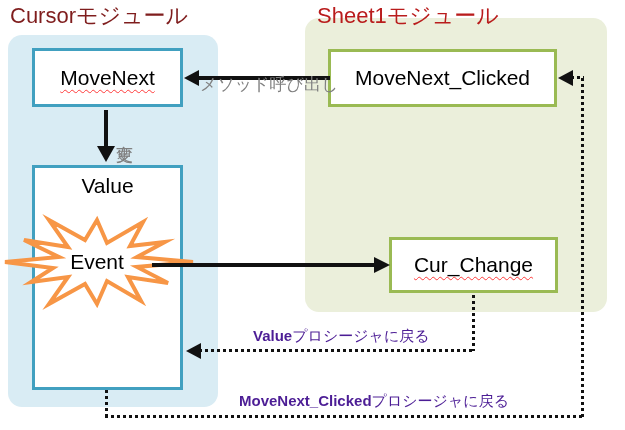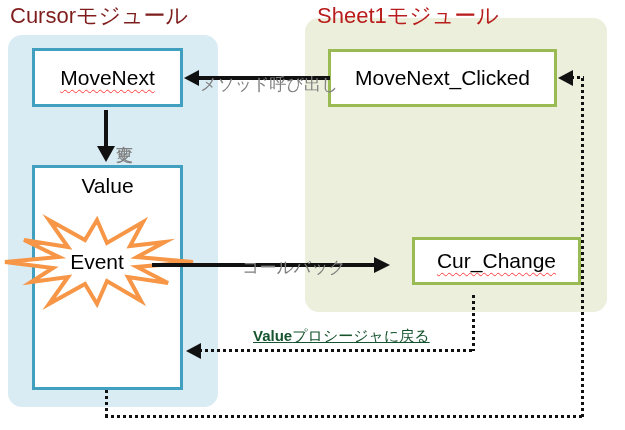--- a/index.html
+++ b/index.html
@@ -16,42 +16,42 @@
   .node{
     position:absolute;background:#fff;box-sizing:border-box;
     display:flex;align-items:center;justify-content:center;
     font-size:21px;color:#000;
   }
   .node-teal{border:3px solid #41a0c0;}
   .node-green{border:3px solid #9aba53;}
   .box-movenext{left:32px;top:48px;width:151px;height:59px;}
   .box-value{left:32px;top:165px;width:151px;height:225px;align-items:flex-start;padding-top:6px;}
   .box-mnc{left:328px;top:49px;width:229px;height:58px;}
-  .box-curchange{left:412px;top:237px;width:169px;height:48px;}
+  .box-curchange{left:389px;top:237px;width:169px;height:56px;}
   .squiggle{
     text-decoration-line:underline;text-decoration-style:wavy;
     text-decoration-color:#ff3b3b;text-decoration-thickness:1px;
     text-underline-offset:4px;
   }
   .burst{position:absolute;left:-3px;top:210px;width:200px;height:105px;}
   .event-label{
     position:absolute;left:17px;top:250px;width:160px;text-align:center;
     font-size:21px;color:#000;
   }
   .solid-h{position:absolute;height:4px;background:#111;}
   .solid-v{position:absolute;width:4px;background:#111;}
   .dot-h{position:absolute;height:3px;background:repeating-linear-gradient(90deg,#111 0 3px,transparent 3px 6px);}
   .dot-v{position:absolute;width:3px;background:repeating-linear-gradient(180deg,#111 0 3px,transparent 3px 6px);}
   .ah{position:absolute;width:0;height:0;}
   .ah-left{border-top:8px solid transparent;border-bottom:8px solid transparent;border-right:15px solid #111;}
   .ah-right{border-top:8px solid transparent;border-bottom:8px solid transparent;border-left:16px solid #111;}
   .ah-down{border-left:9px solid transparent;border-right:9px solid transparent;border-top:16px solid #111;}
   .edge-label{position:absolute;color:#808080;font-size:17px;white-space:nowrap;margin-top:20px;}
   .label-change{writing-mode:vertical-rl;letter-spacing:3px;}
-  .ret-label{position:absolute;color:#14532d;font-size:15px;white-space:nowrap;text-decoration:underline;}
+  .ret-label{position:absolute;color:#4c1d95;font-size:15px;white-space:nowrap;}
   .ret-label b{font-weight:700;}
 </style>
 </head>
 <body>
 
 <div class="stage">
 
   <div class="panel panel-blue"></div>
   <div class="panel panel-green"></div>
 
@@ -82,28 +82,30 @@
   <div class="solid-h" style="left:192px;top:76px;width:138px;"></div>
   <div class="ah ah-left" style="left:184px;top:70px;"></div>
   <div class="edge-label" style="left:200px;top:53px;">メソッド呼び出し</div>
 
   <div class="solid-v" style="left:104px;top:110px;height:38px;"></div>
   <div class="ah ah-down" style="left:97px;top:146px;"></div>
   <div class="edge-label label-change" style="left:113px;top:112px;">変更</div>
 
   <div class="solid-h" style="left:152px;top:263px;width:224px;"></div>
   <div class="ah ah-right" style="left:374px;top:257px;"></div>
-  <div class="edge-label" style="left:242px;top:236px;">コールバック</div>
 
   <div class="dot-v" style="left:472px;top:295px;height:56px;"></div>
   <div class="dot-h" style="left:199px;top:349px;width:276px;"></div>
   <div class="ah ah-left" style="left:186px;top:343px;"></div>
   <div class="ret-label" style="left:253px;top:327px;">
     <b>Value</b><span>プロシージャに戻る</span>
   </div>
 
   <div class="dot-v" style="left:105px;top:390px;height:28px;"></div>
   <div class="dot-h" style="left:105px;top:415px;width:479px;"></div>
   <div class="dot-v" style="left:581px;top:78px;height:340px;"></div>
   <div class="dot-h" style="left:571px;top:76px;width:13px;"></div>
   <div class="ah ah-left" style="left:558px;top:70px;"></div>
+  <div class="ret-label" style="left:239px;top:392px;">
+    <b>MoveNext_Clicked</b><span>プロシージャに戻る</span>
+  </div>
 
 </div>
 
 </body></html>

